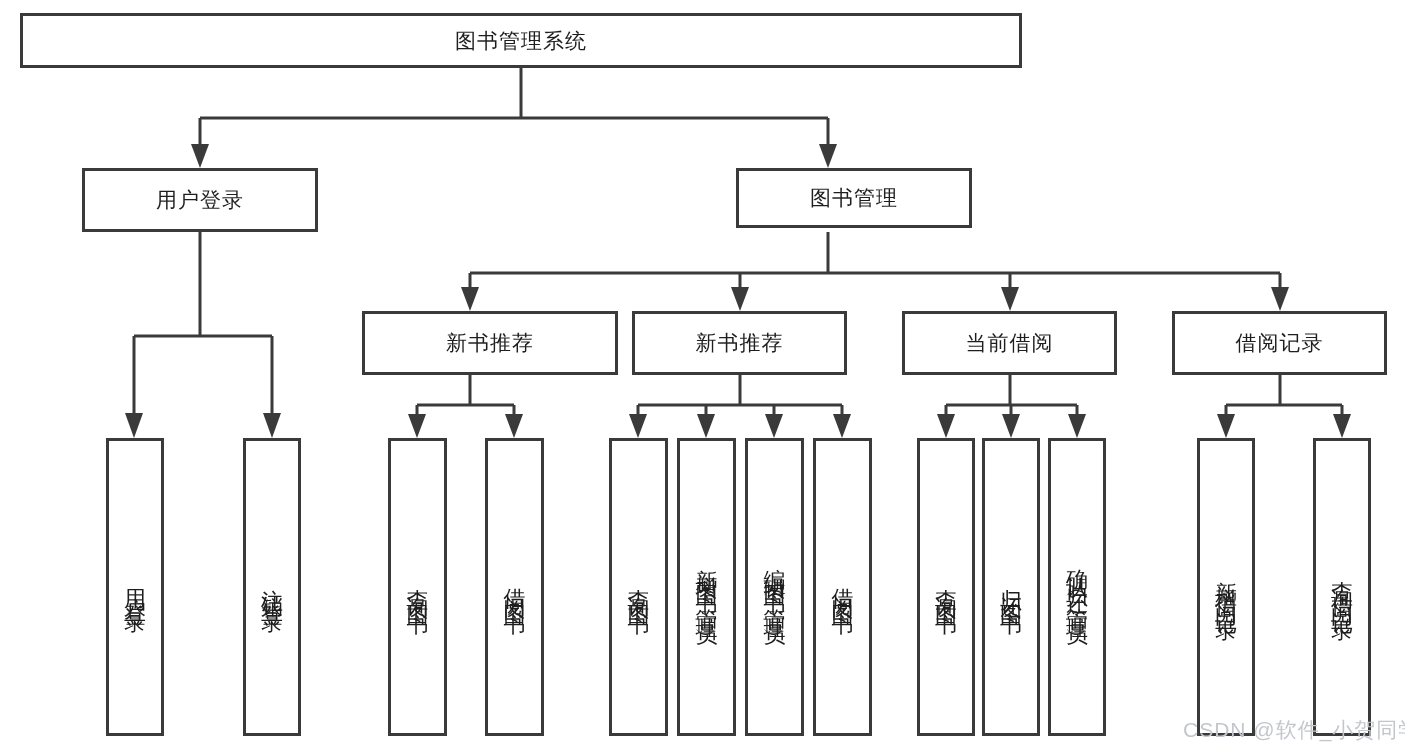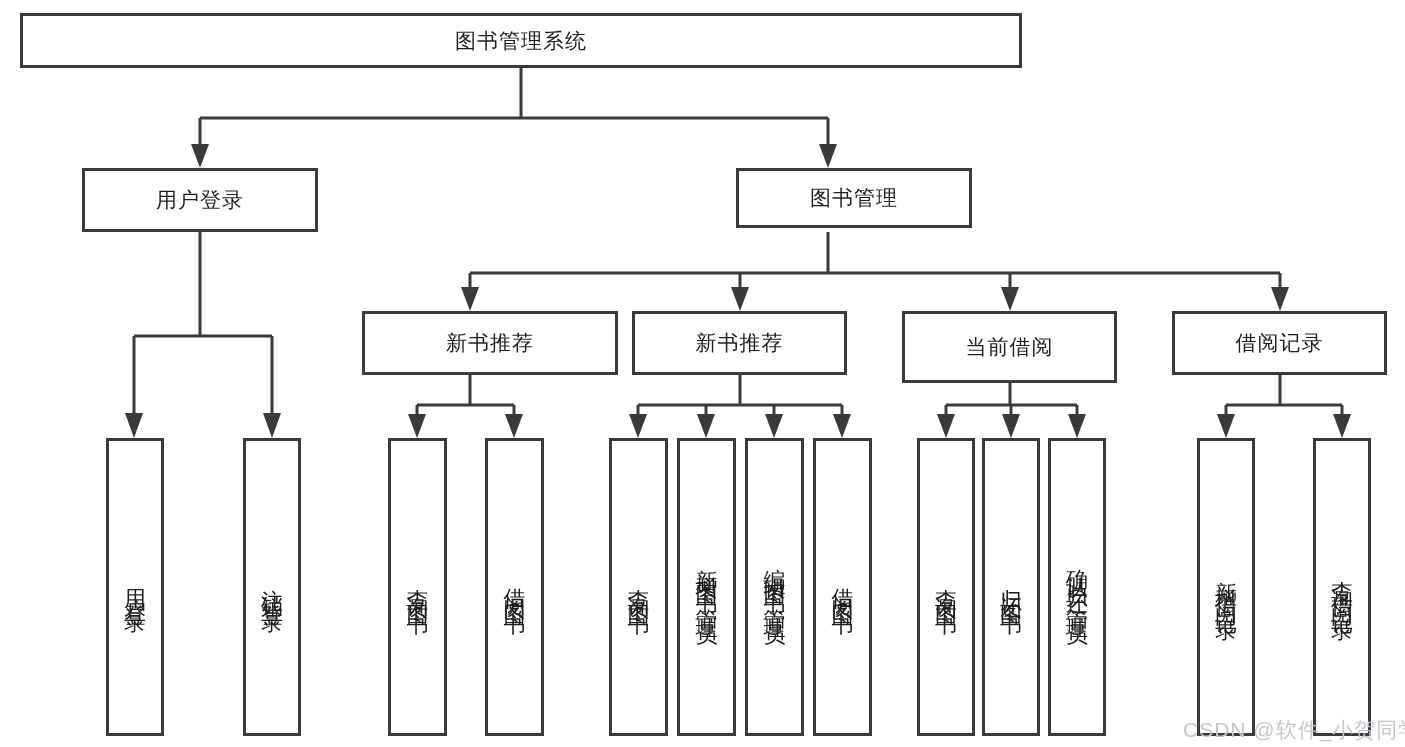--- a/index.html
+++ b/index.html
@@ -100,21 +100,21 @@
   <div class="node hnode" style="left:736px;top:168px;width:236px;height:60px;">
     <span>图书管理</span>
   </div>
 
   <div class="node hnode" style="left:362px;top:311px;width:256px;height:64px;">
     <span>新书推荐</span>
   </div>
   <div class="node hnode" style="left:632px;top:311px;width:215px;height:64px;">
     <span>新书推荐</span>
   </div>
-  <div class="node hnode" style="left:902px;top:311px;width:215px;height:72px;">
+  <div class="node hnode" style="left:902px;top:311px;width:215px;height:64px;">
     <span>当前借阅</span>
   </div>
   <div class="node hnode" style="left:1172px;top:311px;width:215px;height:64px;">
     <span>借阅记录</span>
   </div>
 
   <div class="node leaf" style="left:106px;">
     <span class="vtext">用户登录</span>
   </div>
   <div class="node leaf" style="left:243px;">

